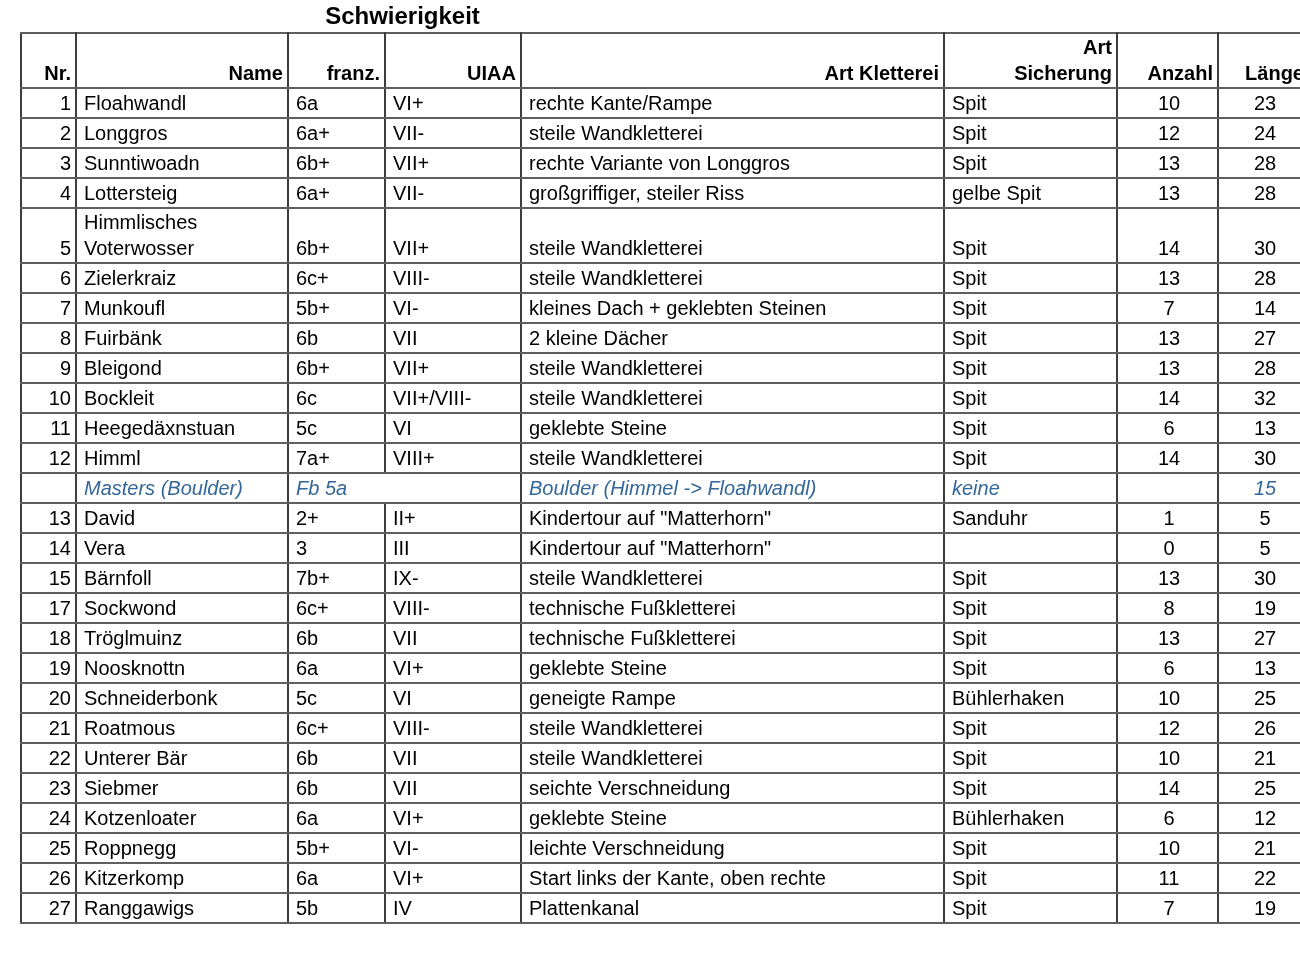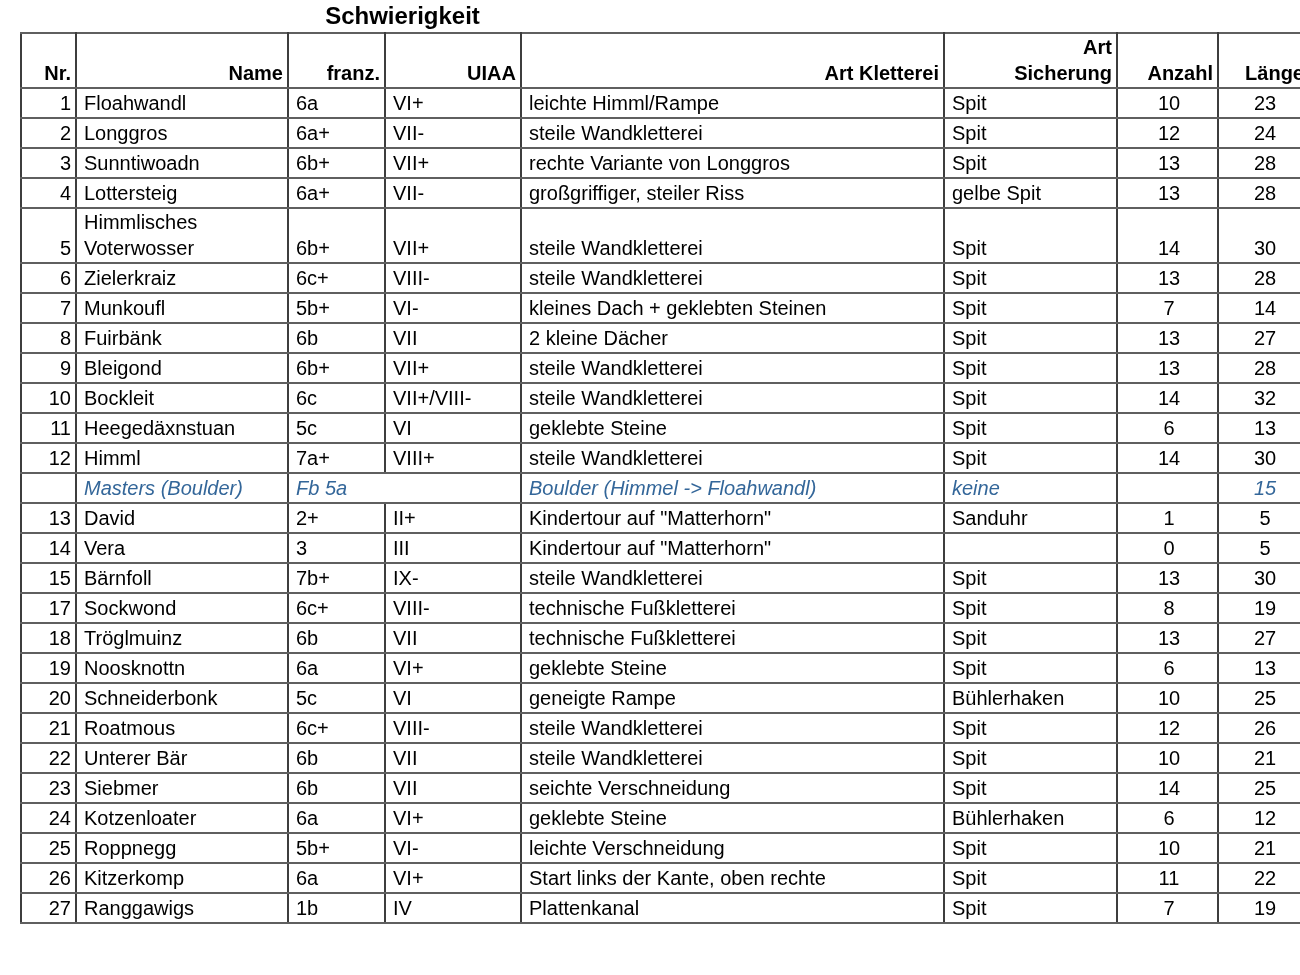--- a/index.html
+++ b/index.html
@@ -91,21 +91,21 @@
           <th class="col-anzahl">Anzahl</th>
           <th class="col-laenge">Länge</th>
         </tr>
       </thead>
     <tbody>
         <tr>
           <td class="col-nr">1</td>
           <td class="col-name">Floahwandl</td>
           <td class="col-franz">6a</td>
           <td class="col-uiaa">VI+</td>
-          <td class="col-art_kletterei">leichte Himml/Rampe</td>
+          <td class="col-art_kletterei">rechte Kante/Rampe</td>
           <td class="col-art_sicherung">Spit</td>
           <td class="col-anzahl">10</td>
           <td class="col-laenge">23</td>
         </tr>
         <tr>
           <td class="col-nr">2</td>
           <td class="col-name">Longgros</td>
           <td class="col-franz">6a+</td>
           <td class="col-uiaa">VII-</td>
           <td class="col-art_kletterei">steile Wandkletterei</td>
@@ -349,21 +349,21 @@
           <td class="col-franz">6a</td>
           <td class="col-uiaa">VI+</td>
           <td class="col-art_kletterei">Start links der Kante, oben rechte</td>
           <td class="col-art_sicherung">Spit</td>
           <td class="col-anzahl">11</td>
           <td class="col-laenge">22</td>
         </tr>
         <tr>
           <td class="col-nr">27</td>
           <td class="col-name">Ranggawigs</td>
-          <td class="col-franz">1b</td>
+          <td class="col-franz">5b</td>
           <td class="col-uiaa">IV</td>
           <td class="col-art_kletterei">Plattenkanal</td>
           <td class="col-art_sicherung">Spit</td>
           <td class="col-anzahl">7</td>
           <td class="col-laenge">19</td>
         </tr>
       </tbody>
   </table>
 </div>
 

